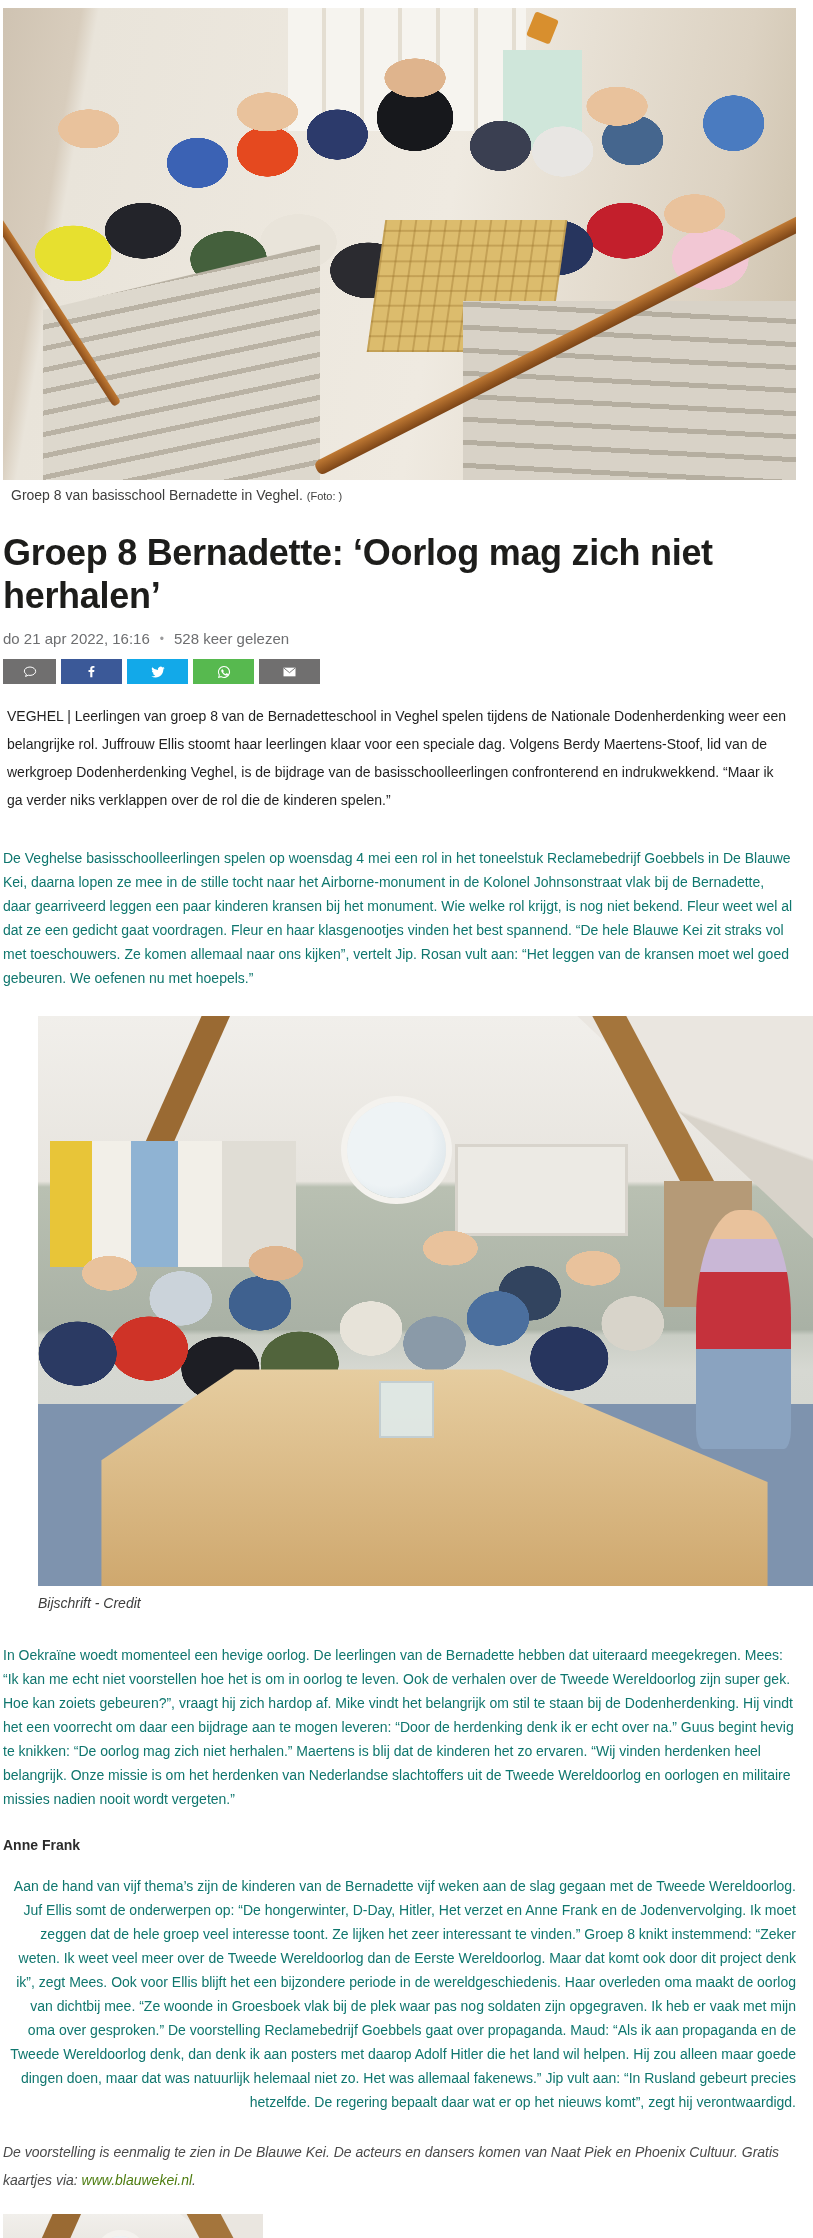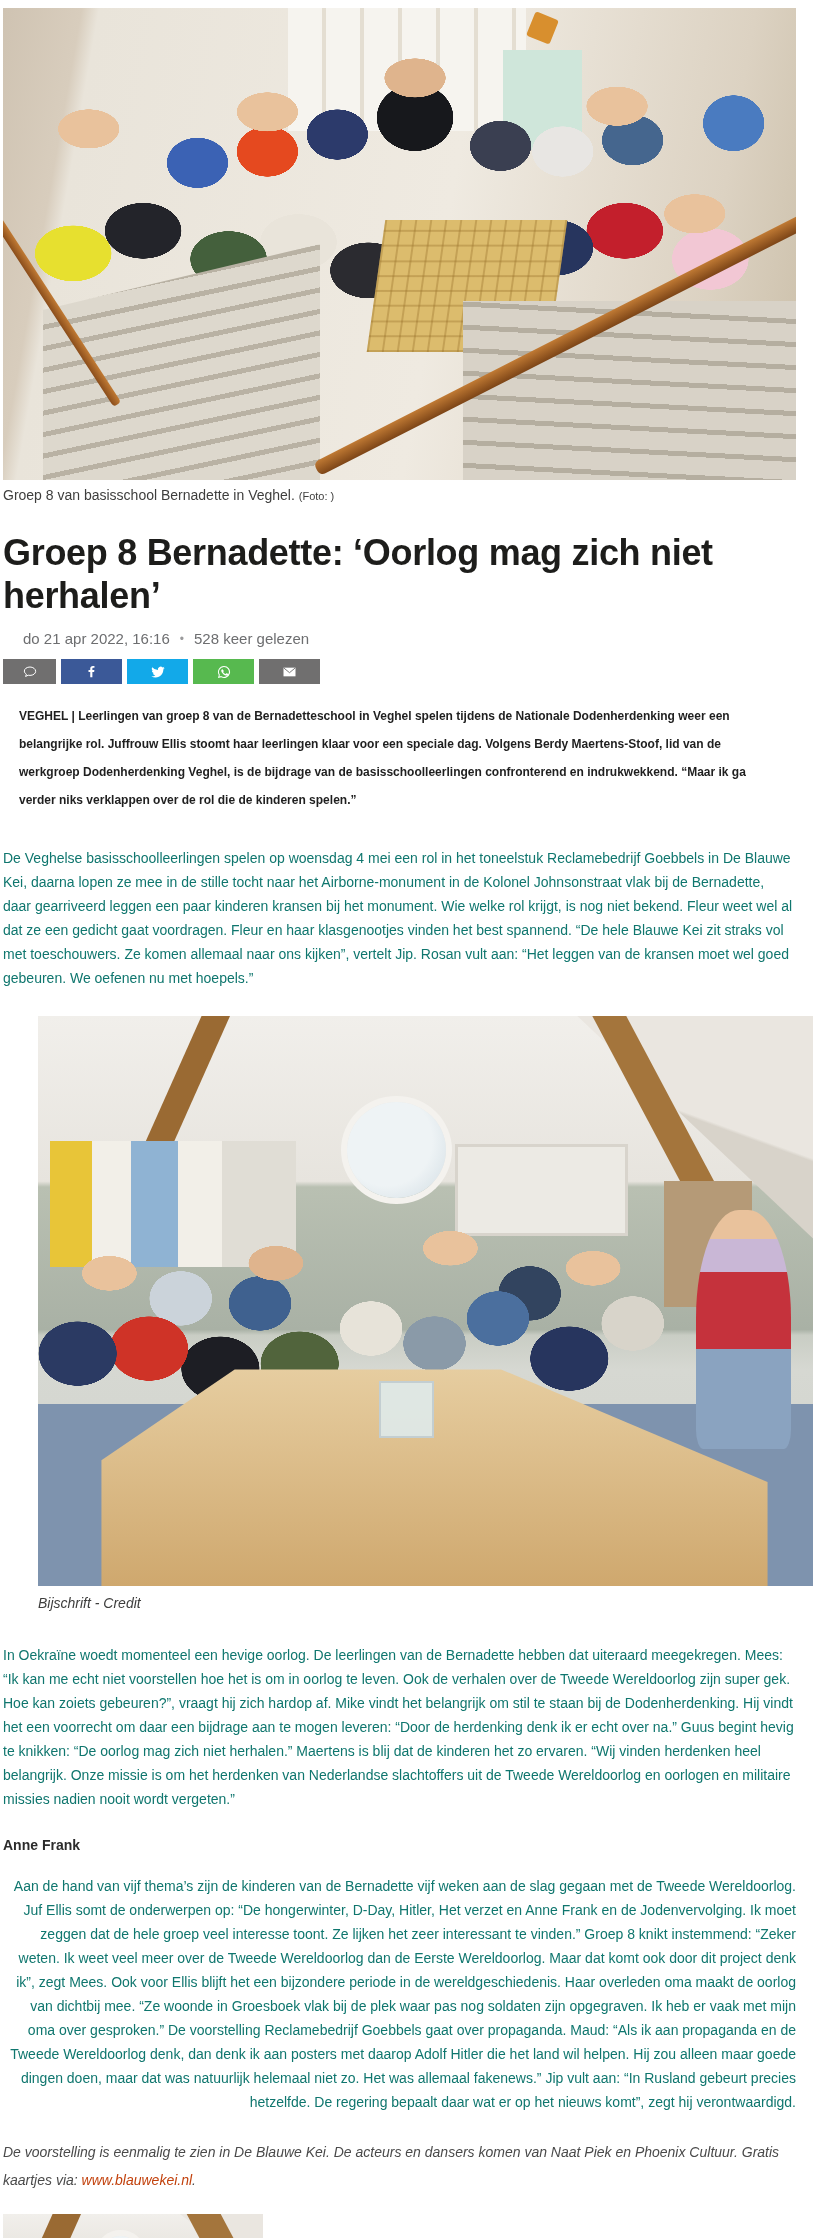--- a/index.html
+++ b/index.html
@@ -90,42 +90,42 @@
       radial-gradient(4% 11% at 18% 40%, #cbd3da 98%, transparent 99%),
       radial-gradient(4% 11% at 62% 38%, #32445f 98%, transparent 99%);}
   .pc-teacher{left:83%;top:34%;width:12%;height:42%;border-radius:45% 45% 8% 8%;
     background:linear-gradient(#e9c29c 0 12%,#c9b7d6 12% 26%,#c5323c 26% 58%,#8aa3c0 58%);}
   .pc-table{left:8%;top:62%;width:84%;height:38%;
     background:linear-gradient(#e6cda0,#cfa86e);
     clip-path:polygon(20% 0,60% 0,100% 52%,100% 100%,0 100%,0 42%);}
   .pc-jar{left:43%;top:64%;width:7%;height:10%;background:rgba(222,236,240,.85);
     border:2px solid #c3ced1;box-sizing:border-box;}
   
-  .figcap{margin-top:7px;font-size:14px;color:#3e3e3d;}
+  .figcap{margin-top:7px;font-size:14px;color:#3e3e3d;margin-left:8px;}
   .figcap .credit{font-size:11px;color:#3e3e3d;}
   h1.title{margin:28px 0 0;font-size:36px;line-height:43px;font-weight:700;
     color:#1d1d1b;letter-spacing:-0.3px;max-width:793px;}
-  .meta{margin-top:13px;font-size:15px;color:#6d6e70;margin-left:20px;}
+  .meta{margin-top:13px;font-size:15px;color:#6d6e70;}
   .meta .dot{display:inline-block;margin:0 10px;color:#9a9a9c;font-size:12px;vertical-align:1px;}
   .share-row{margin-top:12px;display:flex;gap:5px;}
   .share-btn{height:25px;border:none;padding:0;display:flex;align-items:center;justify-content:center;cursor:pointer;}
   .share-btn svg{display:block;}
   .btn-comment{width:53px;background:#706f6f;}
   .btn-facebook{width:61px;background:#3b5998;}
   .btn-twitter{width:61px;background:#12a9e9;}
   .btn-whatsapp{width:61px;background:#57b94f;}
   .btn-email{width:61px;background:#706f6f;}
-  p.intro{margin:18px 16px 0;max-width:793px;font-weight:700;font-size:12px;line-height:28px;color:#1f1f1f;}
+  p.intro{margin:18px 4px 0;max-width:793px;font-weight:400;font-size:14px;line-height:28px;color:#1f1f1f;}
   p.body{margin:32px 0 0;max-width:793px;font-size:14px;line-height:24px;color:#0f766e;}
   figure.mid{margin-top:26px;padding-left:35px;}
   .cap2{margin-top:9px;font-style:italic;font-size:14px;color:#3e3e3d;}
   h2.sub{margin:22px 0 17px;font-size:14px;line-height:24px;font-weight:700;color:#2b2b2b;}
   p.body.tight{margin-top:0;text-align:right;}
   p.outro{margin:24px 0 0;max-width:793px;font-style:italic;font-size:14px;line-height:28px;color:#4a4a4a;}
-  p.outro a{color:#c2410c;text-decoration:none;margin-top:8px;}
+  p.outro a{color:#4d7c0f;text-decoration:none;margin-top:8px;}
   .thumb{margin-top:20px;width:260px;height:148px;}
 </style>
 </head>
 <body>
 
 <div class="page">
 
   <figure>
     <div class="photo photo-stairwell">
       <div class="ps-posters"></div>

